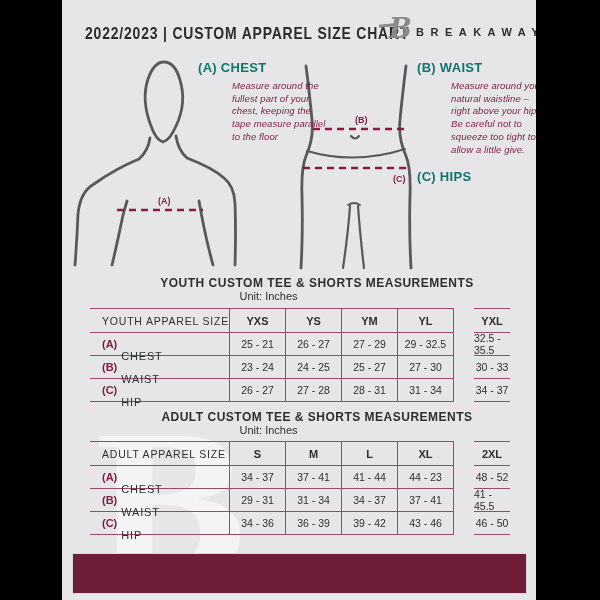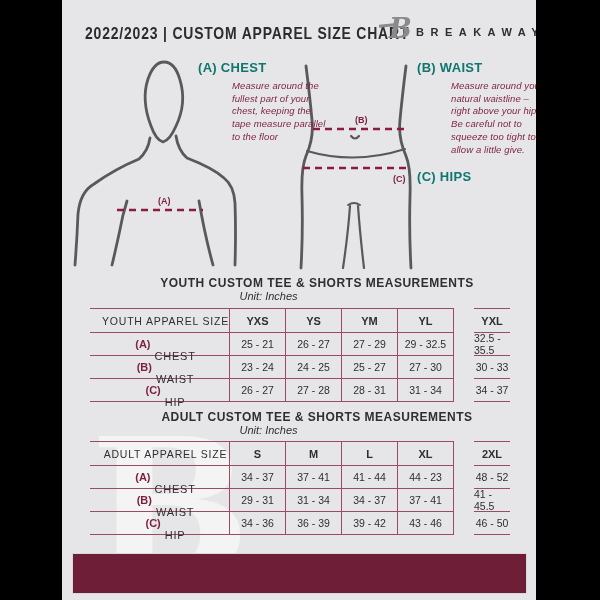--- a/index.html
+++ b/index.html
@@ -35,34 +35,34 @@
     position:absolute;font-size:9.5px;font-style:italic;color:#7c1f3e;
     line-height:1.34;white-space:pre-line;letter-spacing:.1px;margin-left:34px;
   }
   .fig{position:absolute;}
   
   .tbl-title{
     position:absolute;width:510px;text-align:center;font-size:12px;font-weight:bold;
     color:#2f2f31;letter-spacing:.5px;
   }
   .tbl-unit{
-    position:absolute;width:413px;text-align:center;font-size:11px;font-style:italic;
+    position:absolute;width:413px;text-align:center;font-size:11px;
     color:#2f2f31;
   }
   .size-table{
     position:absolute;left:28px;width:420px;display:grid;
     grid-template-columns:140px repeat(5,56px);z-index:2;
   }
   .st-cell{
     border-bottom:1.5px solid #9a4a63;border-right:1.5px solid #9a4a63;
     display:flex;align-items:center;justify-content:center;
     height:22px;font-size:10.5px;color:#2f2f31;
   }
   .st-cell.hdr{height:23px;border-top:1.5px solid #9a4a63;font-weight:bold;font-size:11px;}
-  .st-cell.lbl{justify-content:center;padding-left:12px;}
+  .st-cell.lbl{justify-content:flex-start;padding-left:12px;}
   .st-cell.last{border-right:none;margin-left:20px;}
   .size-name{letter-spacing:.8px;font-size:10.5px;font-weight:normal;}
   .row-prefix{color:#7c1f3e;font-weight:bold;margin-right:4px;font-size:11px;}
   .row-label{color:#2f2f31;letter-spacing:.8px;font-size:11px;margin-top:24px;}
   
   .watermark{
     position:absolute;left:28px;top:428px;z-index:1;
     font-family:"DejaVu Serif",serif;font-weight:bold;font-size:190px;line-height:160px;
     color:rgba(255,255,255,.55);pointer-events:none;
   }

